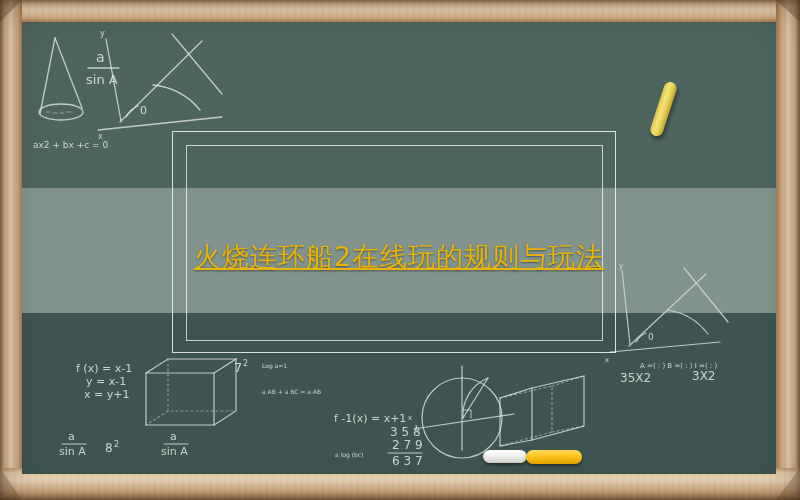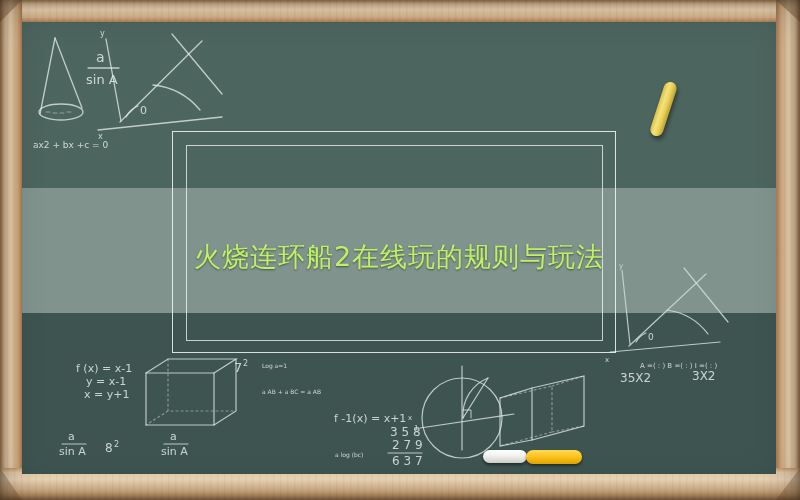--- a/index.html
+++ b/index.html
@@ -91,26 +91,27 @@
   }
   .rect-inner{
     position:absolute;left:164px;top:123px;width:415px;height:194px;
     border:1.5px solid rgba(245,250,248,.75);
   }
 
   
   .title{
     position:absolute;left:0;top:217px;width:100%;
     text-align:center;
-    color:#bef264;
+    color:#eab308;
     font-size:27px;
     letter-spacing:1px;
     font-family:"DejaVu Sans","Liberation Sans",sans-serif;
     text-shadow:0 1px 2px rgba(0,0,0,.45);
     white-space:nowrap;
+    text-decoration:underline;
   }
 
   
   .chalk-stick{position:absolute;border-radius:7px;}
   .chalk-white{
     left:483px;top:450px;width:44px;height:13px;
     background:linear-gradient(180deg,#ffffff 0%,#f1f1ef 45%,#cfcfca 100%);
     box-shadow:0 2px 3px rgba(0,0,0,.45);
   }
   .chalk-yellow{

